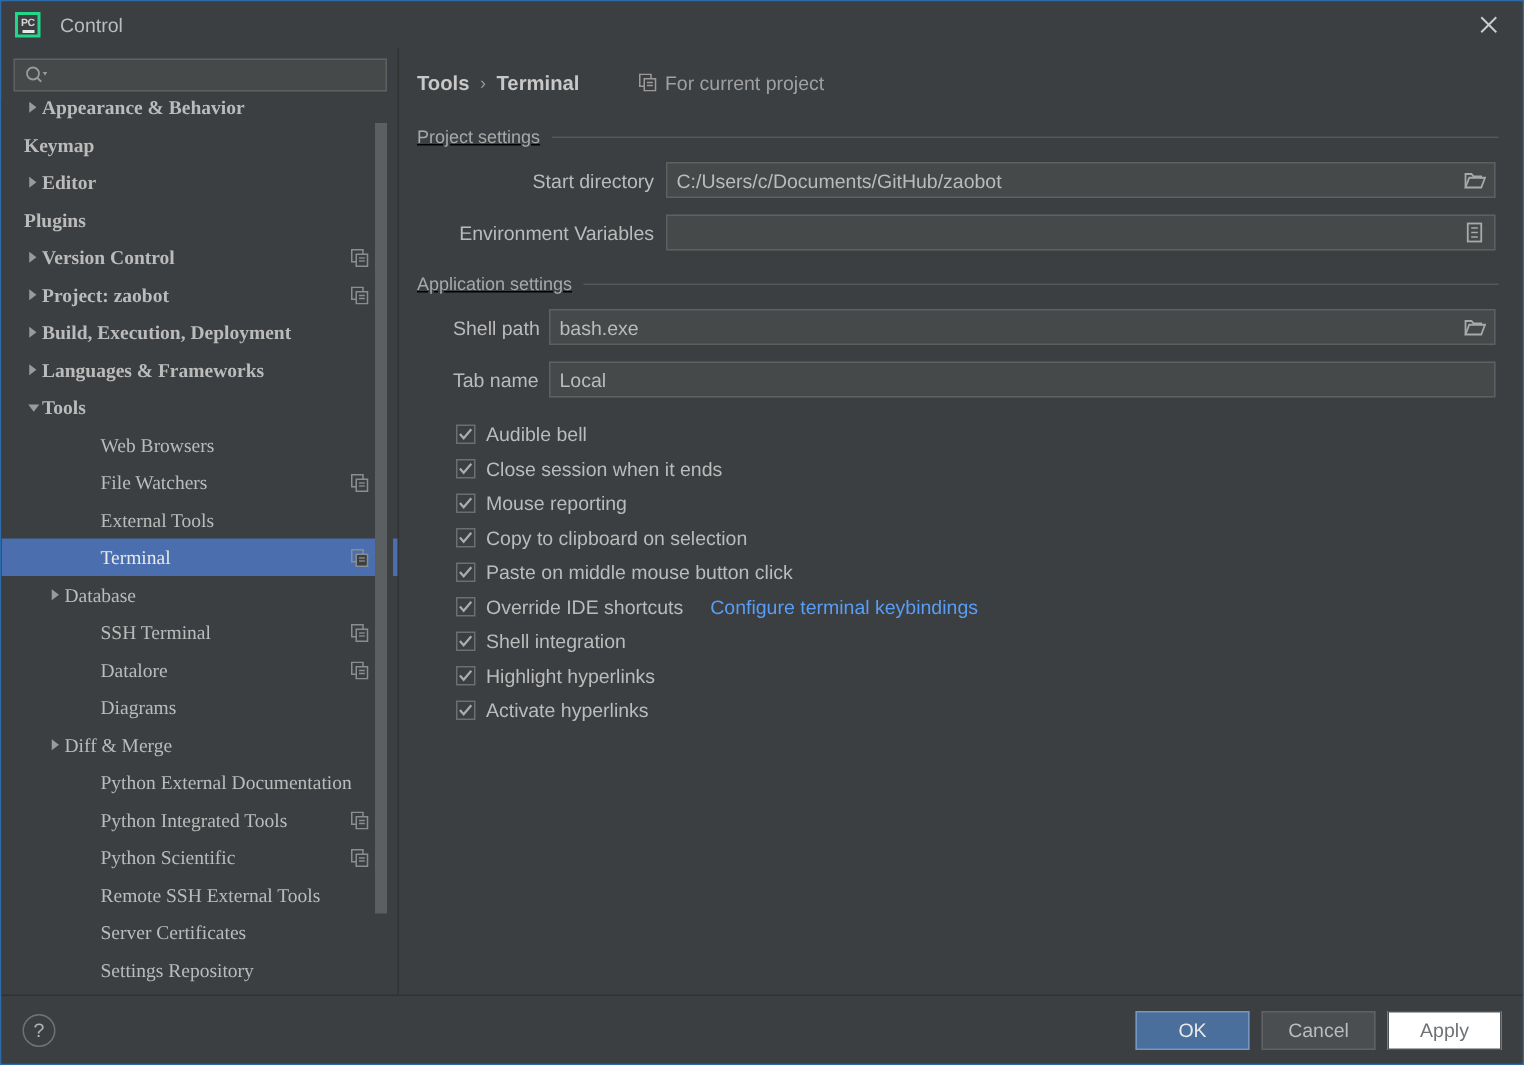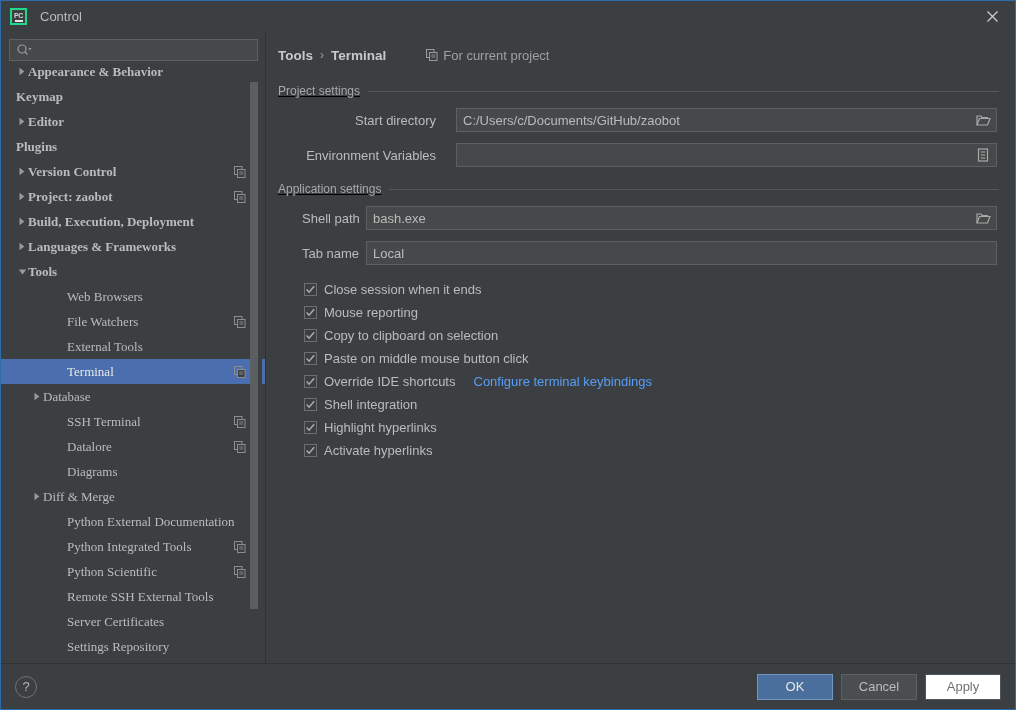--- a/index.html
+++ b/index.html
@@ -189,21 +189,21 @@
   }
   .field-btn {
     width: 26px; height: 100%;
     display: flex; align-items: center; justify-content: center;
     cursor: pointer; flex: 0 0 auto;
   }
   .field-btn svg { display:block; }
 
   
   #grp-project .field-label { width: 158px; }
-  #grp-project .field-ctl { margin-left: 20px; margin-right: 2px; }
+  #grp-project .field-ctl { margin-left: 8px; margin-right: 2px; }
   
   #grp-app .field-label { width: 80px; text-align: left; padding-left: 24px;}
   #grp-app .field-ctl { margin-left: 8px; margin-right: 2px; }
 
   #checklist { margin-top: 12px; padding-left: 26px; }
   .chk-row {
     display: flex; align-items: center;
     height: 23px;
     cursor: default;
   }
@@ -567,20 +567,28 @@
           </div>
         </div>
 
         <div id="checklist">
             <div class="chk-row">
               <span class="chkbox">
                 <svg width="11" height="11" viewBox="0 0 11 11">
                   <path d="M1.6 5.4 L4.1 8.2 L9.2 2.2" fill="none" stroke="#a8acae" stroke-width="1.5"></path>
                 </svg>
               </span>
+              <span class="chk-label">Audible bell</span>
+            </div>
+            <div class="chk-row">
+              <span class="chkbox">
+                <svg width="11" height="11" viewBox="0 0 11 11">
+                  <path d="M1.6 5.4 L4.1 8.2 L9.2 2.2" fill="none" stroke="#a8acae" stroke-width="1.5"></path>
+                </svg>
+              </span>
               <span class="chk-label">Close session when it ends</span>
             </div>
             <div class="chk-row">
               <span class="chkbox">
                 <svg width="11" height="11" viewBox="0 0 11 11">
                   <path d="M1.6 5.4 L4.1 8.2 L9.2 2.2" fill="none" stroke="#a8acae" stroke-width="1.5"></path>
                 </svg>
               </span>
               <span class="chk-label">Mouse reporting</span>
             </div>

